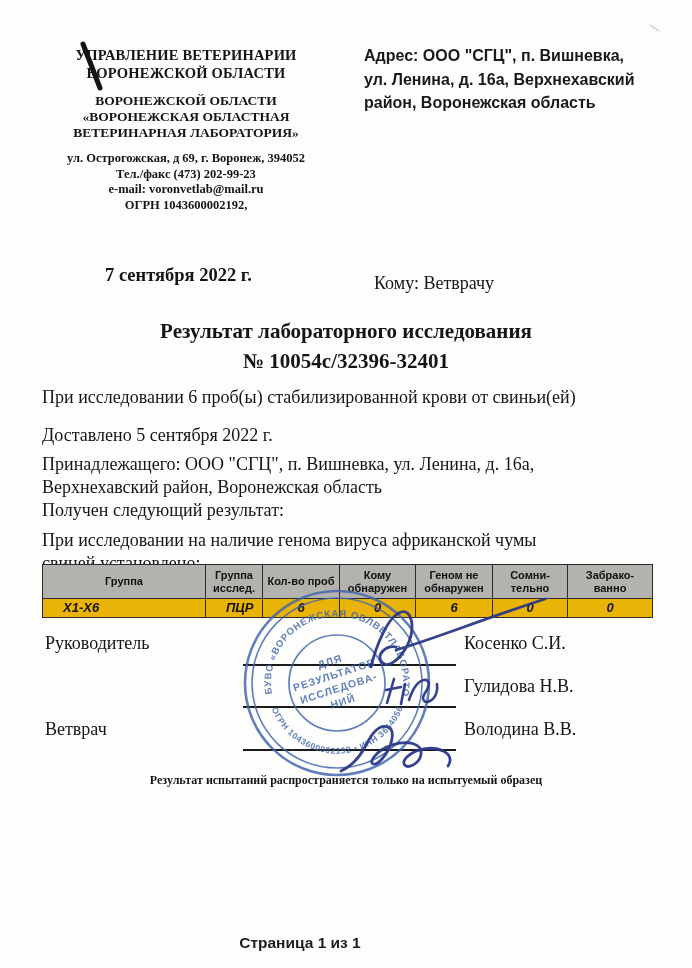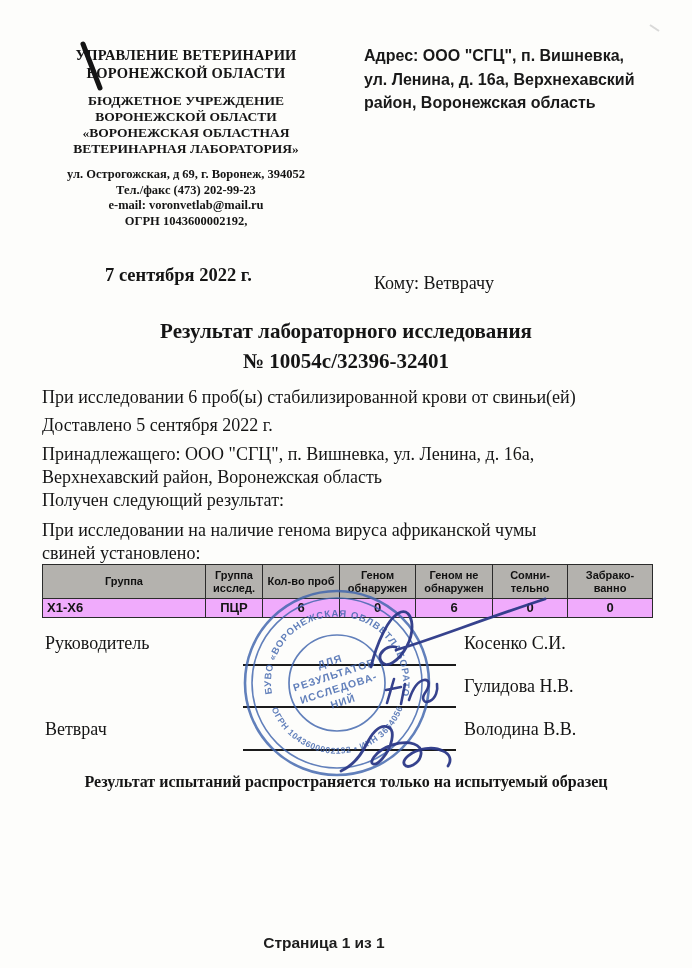--- a/index.html
+++ b/index.html
@@ -16,59 +16,58 @@
   .recipient-address{position:absolute;left:364px;top:44px;width:290px;
         font-family:"Liberation Sans",sans-serif;font-weight:700;font-size:16px;line-height:23.5px;color:#191919;}
   .komu{position:absolute;left:374px;top:237px;font-size:18px;margin-top:36px;}
 
   .date-line{position:absolute;left:105px;top:265px;font-size:18.5px;font-weight:bold;}
 
   .doc-title{position:absolute;left:0;width:692px;top:316px;text-align:center;
         font-weight:bold;font-size:21px;line-height:30px;}
 
   .body-text{position:absolute;left:42px;top:386px;width:612px;font-size:18px;line-height:23px;}
-  .body-text .gap5{margin-top:5px;}
+  .body-text .gap5{margin-top:15px;}
   .body-text .gap6{margin-top:6px;}
   .body-text .gap7{margin-top:7px;}
 
   
   table.results{position:absolute;left:42px;top:564px;width:610px;border-collapse:collapse;
         font-family:"Liberation Sans",sans-serif;table-layout:fixed;}
   table.results th,table.results td{border:1.5px solid #2b2b2b;}
   table.results th{background:#b4b2ae;font-size:11px;line-height:12.5px;font-weight:700;
         padding:4px 2px;text-align:center;vertical-align:middle;color:#111;}
-  table.results td{font-size:13px;line-height:16px;font-weight:700;padding:1px 4px;
-        text-align:center;background:#f0abfc;}
+  table.results td{font-size:13px;line-height:16px;font-weight:700;padding:1px 20px;
+        text-align:center;background:#eab308;font-style:italic;}
   table.results td.first{text-align:left;}
 
   
   .sig-role{position:absolute;left:45px;font-size:18px;}
   .sig-name{position:absolute;left:464px;font-size:18px;}
   .sig-line{position:absolute;left:243px;width:213px;border-top:2px solid #1b1b1b;height:0;}
 
   .note{position:absolute;left:0;width:692px;top:773px;text-align:center;
-        font-weight:bold;font-size:16px;}
+        font-weight:bold;font-size:12px;}
   .footer{position:absolute;left:0;width:600px;top:934px;text-align:center;
-        font-family:"Liberation Sans",sans-serif;font-weight:600;font-size:15.5px;color:#1d1d1d;padding-left:24px;}
+        font-family:"Liberation Sans",sans-serif;font-weight:600;font-size:15.5px;color:#1d1d1d;}
 
   .stamp-svg{position:absolute;left:238px;top:584px;opacity:.82;}
   .ink-svg{position:absolute;left:0;top:0;pointer-events:none;}
 </style>
 </head>
 <body>
 
 <div class="page">
 
   <div class="sender">
     <div class="authority">
       <div>УПРАВЛЕНИЕ ВЕТЕРИНАРИИ</div>
       <div>ВОРОНЕЖСКОЙ ОБЛАСТИ</div>
     </div>
     <div class="org">
-      <div>БЮДЖЕТНОЕ УЧРЕЖДЕНИЕ</div>
       <div>ВОРОНЕЖСКОЙ ОБЛАСТИ</div>
       <div>«ВОРОНЕЖСКАЯ ОБЛАСТНАЯ</div>
       <div>ВЕТЕРИНАРНАЯ ЛАБОРАТОРИЯ»</div>
     </div>
     <div class="contact">
       <div>ул. Острогожская, д 69, г. Воронеж, 394052</div>
       <div>Тел./факс  (473) 202-99-23</div>
       <div>e-mail: voronvetlab@mail.ru</div>
       <div>ОГРН 1043600002192,</div>
     </div>
@@ -106,21 +105,21 @@
       <col style="width:76px">
         <col style="width:77px">
         <col style="width:75px">
         <col style="width:85px">
     </colgroup>
     <tbody>
         <tr>
       <th>Группа</th>
       <th>Группа исслед.</th>
       <th>Кол-во проб</th>
-      <th>Геном обнаружен</th>
+      <th>Кому обнаружен</th>
       <th>Геном не обнаружен</th>
       <th>Сомни-тельно</th>
       <th>Забрако-ванно</th>
     </tr>
     <tr>
       <td class="first">Х1-Х6</td>
       <td>ПЦР</td>
       <td>6</td>
       <td>0</td>
       <td>6</td>

